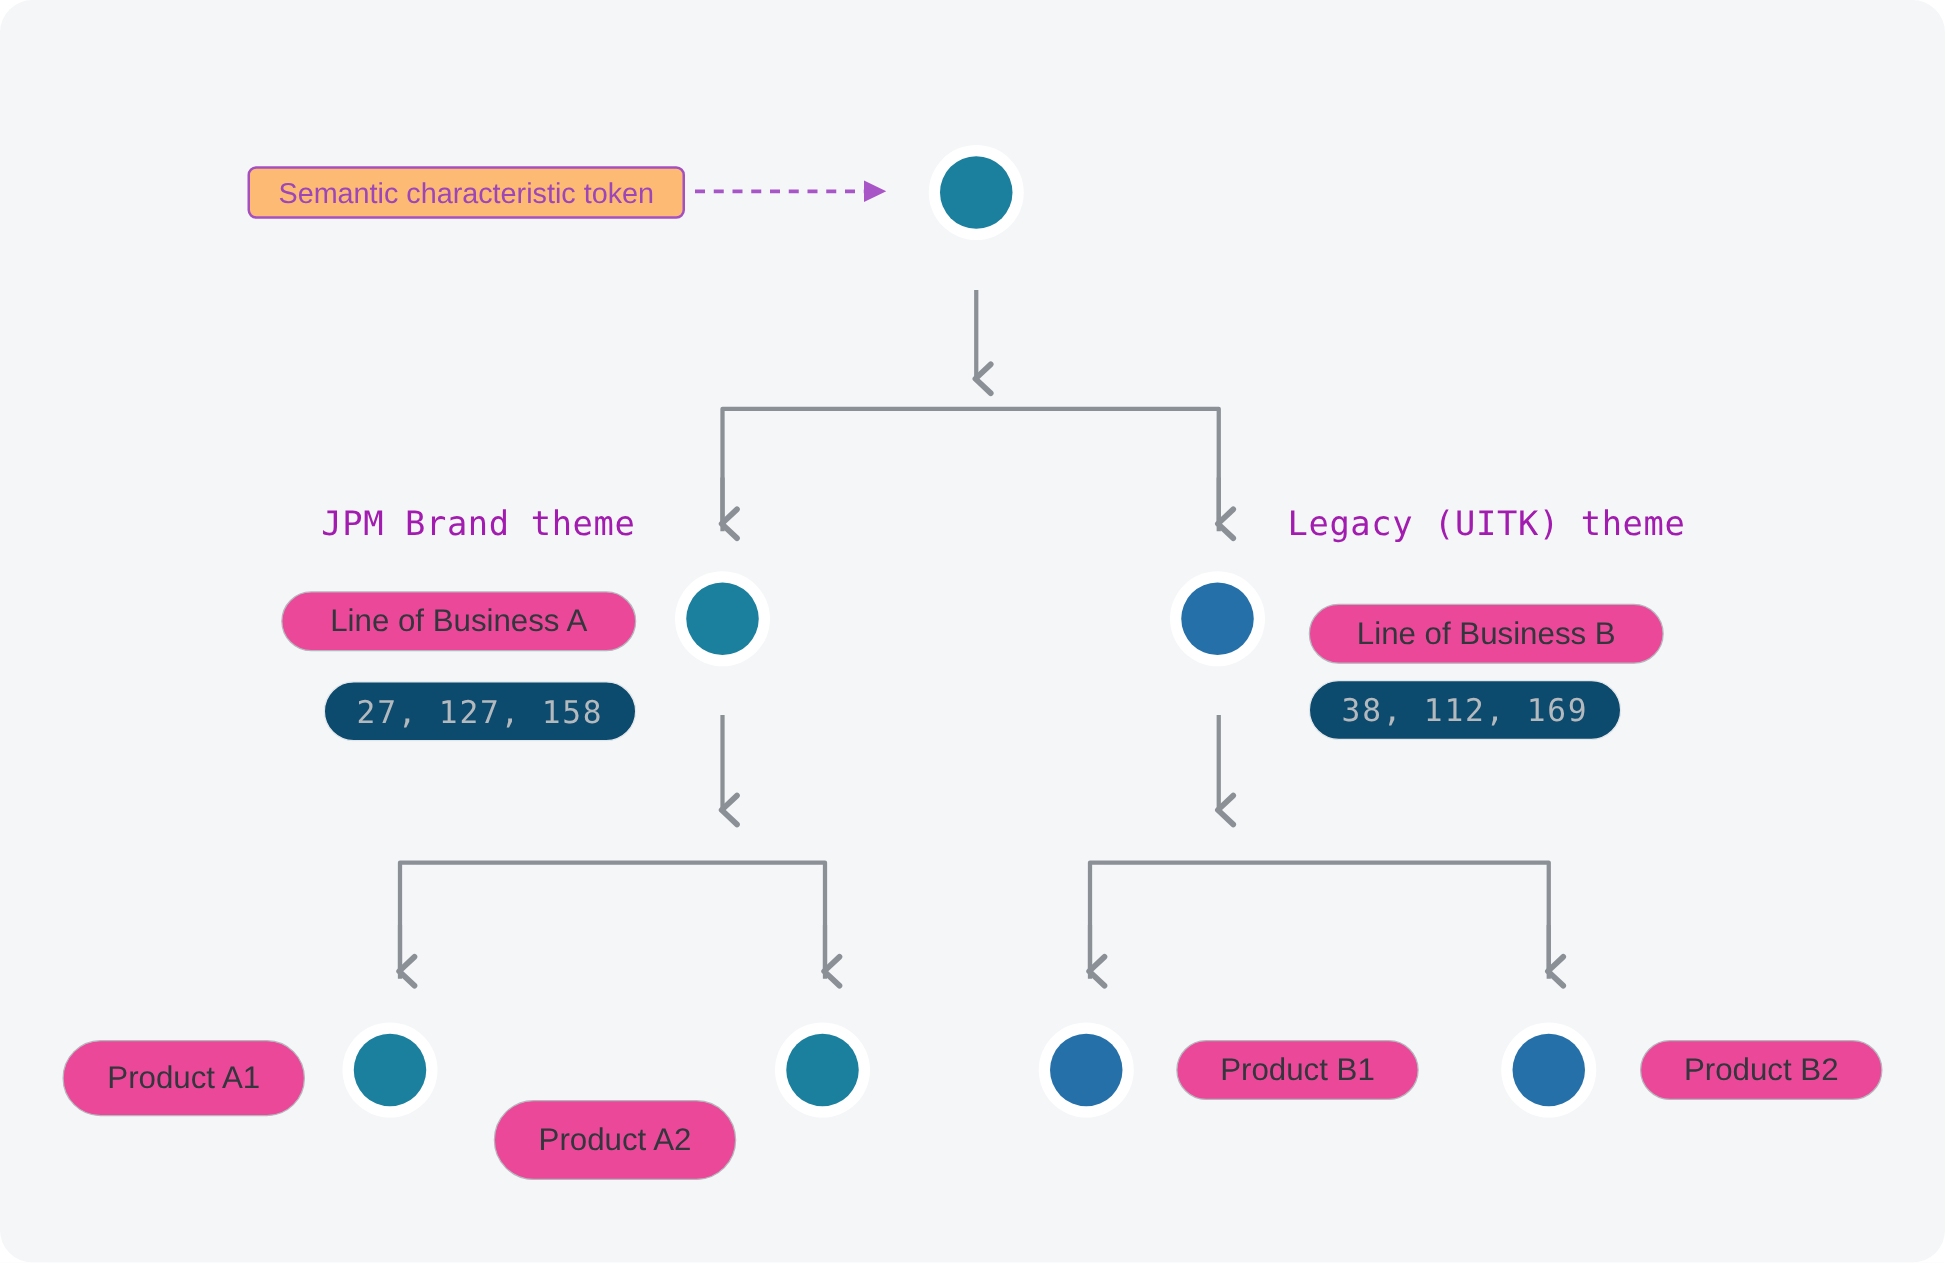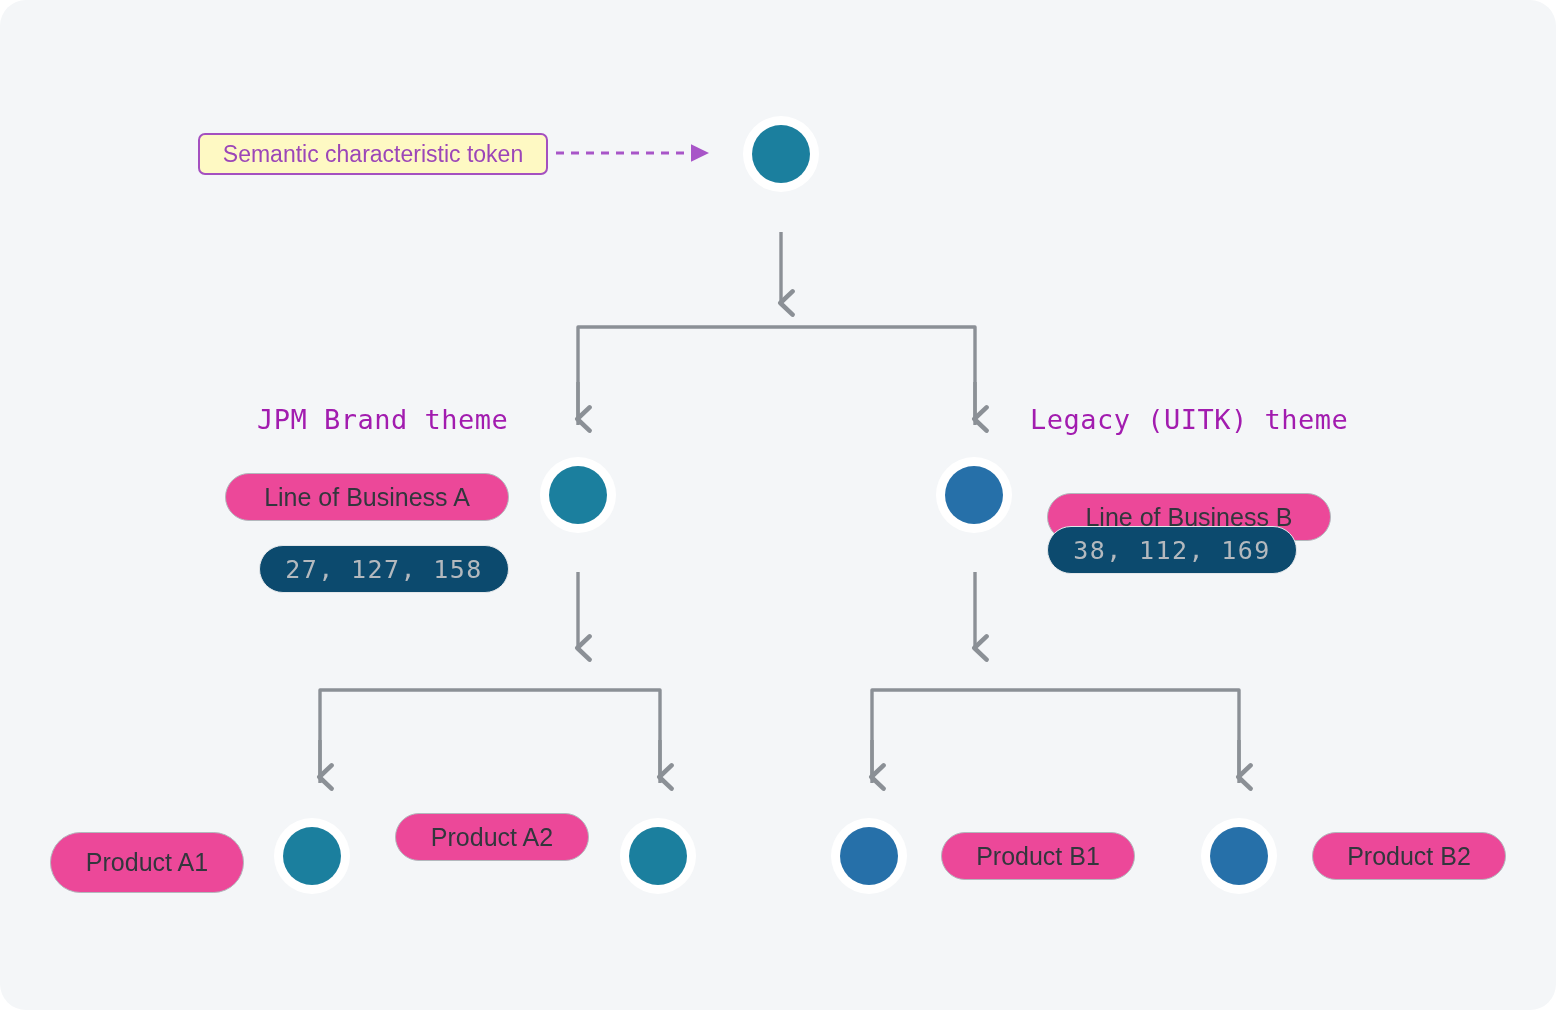--- a/index.html
+++ b/index.html
@@ -60,21 +60,21 @@
     font-family: "DejaVu Sans Mono", monospace;
     font-size: 25px;
     letter-spacing: 1.4px;
   }
   .semantic-box {
     position: absolute;
     display: flex;
     align-items: center;
     justify-content: center;
     box-sizing: border-box;
-    background: #fef9c3;
+    background: #fdba74;
     border: 2px solid #a450c0;
     border-radius: 7px;
     color: #9c46b8;
     font-size: 23px;
     white-space: nowrap;
   }
   .theme-label {
     position: absolute;
     font-family: "DejaVu Sans Mono", monospace;
     font-size: 27px;
@@ -138,29 +138,29 @@
 
   <div class="pill name-pill" style="left:225px; top:473px; width:284px; height:48px;">Line of Business A</div>
   <div class="pill rgb-pill" style="left:259px; top:545px; width:250px; height:48px;">27, 127, 158</div>
   <div class="node" style="left:540px; top:457px; width:76px; height:76px;">
     <span class="dot" style="width:58px; height:58px; background:#1b7f9e;"></span>
   </div>
 
   <div class="node" style="left:936px; top:457px; width:76px; height:76px;">
     <span class="dot" style="width:58px; height:58px; background:#2670a9;"></span>
   </div>
-  <div class="pill name-pill" style="left:1047px; top:493px; width:284px; height:48px;">Line of Business B</div>
-  <div class="pill rgb-pill" style="left:1047px; top:526px; width:250px; height:48px;">38, 112, 169</div>
+  <div class="pill name-pill" style="left:1047px; top:483px; width:284px; height:48px;">Line of Business B</div>
+  <div class="pill rgb-pill" style="left:1047px; top:544px; width:250px; height:48px;">38, 112, 169</div>
 
   <div class="pill name-pill" style="left:50px; top:832px; width:194px; height:61px;">Product A1</div>
   <div class="node" style="left:274px; top:818px; width:76px; height:76px;">
     <span class="dot" style="width:58px; height:58px; background:#1b7f9e;"></span>
   </div>
 
-  <div class="pill name-pill" style="left:395px; top:813px; width:194px; height:48px;">Product A2</div>
+  <div class="pill name-pill" style="left:395px; top:880px; width:194px; height:64px;">Product A2</div>
   <div class="node" style="left:620px; top:818px; width:76px; height:76px;">
     <span class="dot" style="width:58px; height:58px; background:#1b7f9e;"></span>
   </div>
 
   <div class="node" style="left:831px; top:818px; width:76px; height:76px;">
     <span class="dot" style="width:58px; height:58px; background:#2670a9;"></span>
   </div>
   <div class="pill name-pill" style="left:941px; top:832px; width:194px; height:48px;">Product B1</div>
 
   <div class="node" style="left:1201px; top:818px; width:76px; height:76px;">

